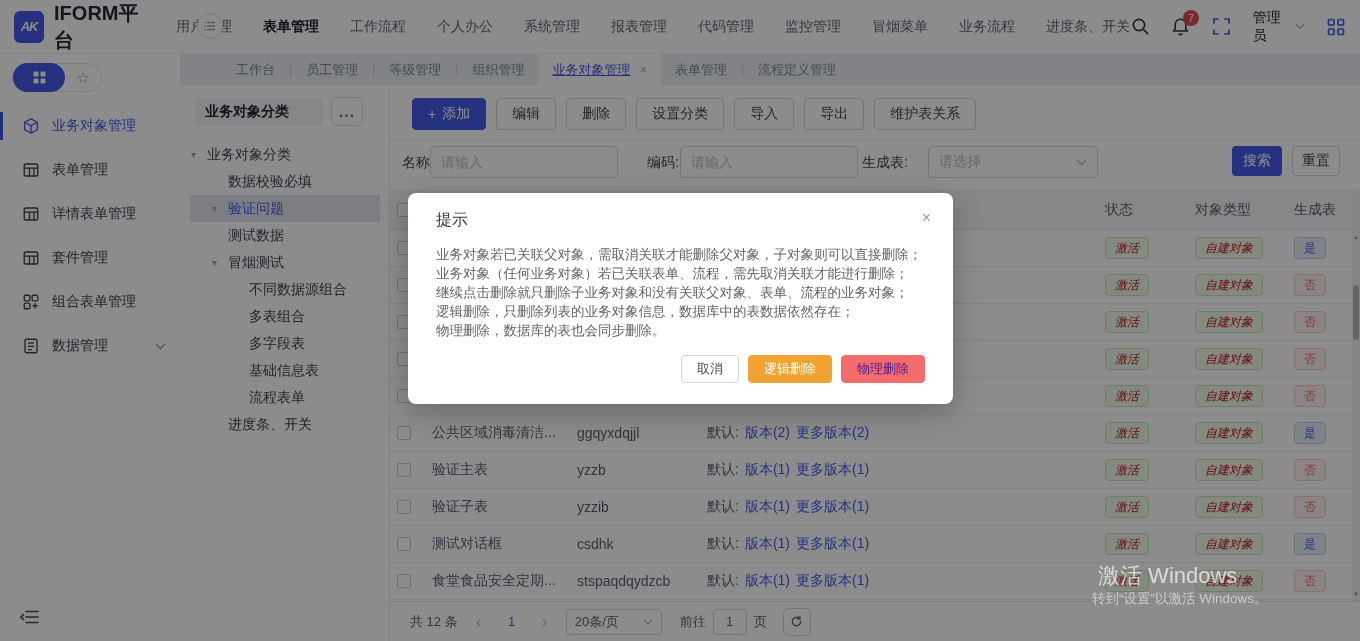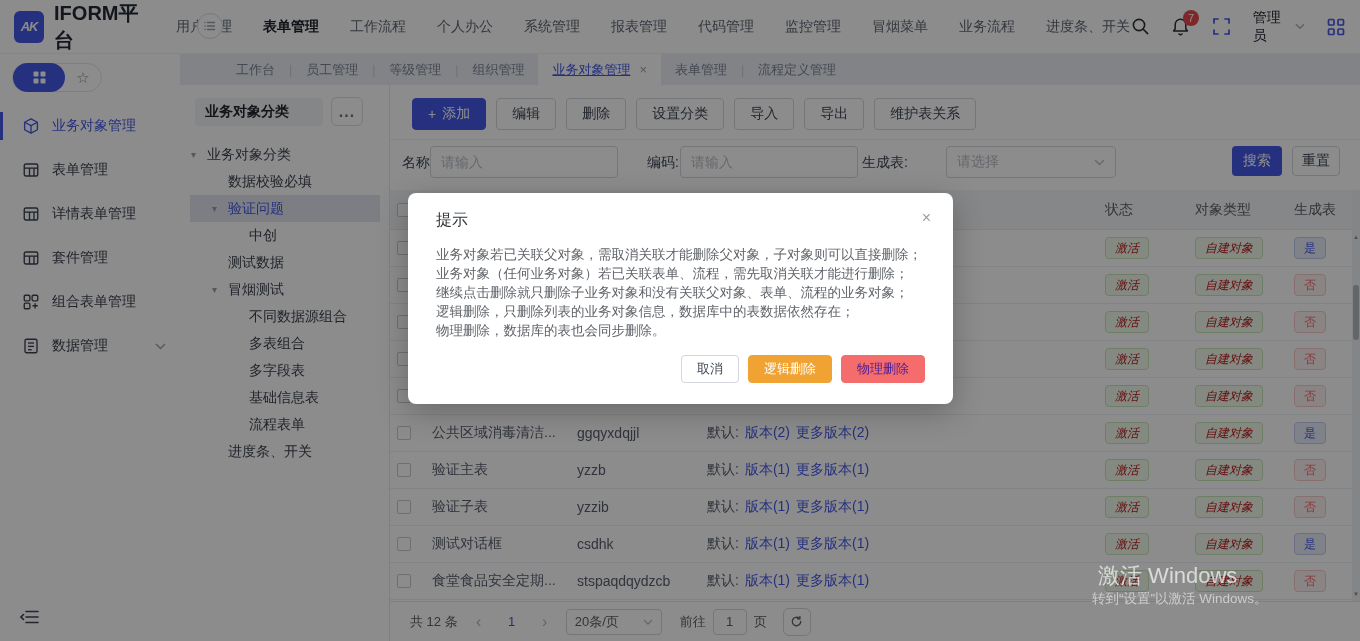--- a/index.html
+++ b/index.html
@@ -335,25 +335,20 @@
       </div>
       <div class="tree-node">
         <span class="tn-inner" style="padding-left: 48px;">
           <span>数据校验必填</span>
         </span>
       </div>
       <div class="tree-node selected">
         <span class="tn-inner" style="padding-left: 32px;">
           <span class="tree-caret">▾</span>
           <span>验证问题</span>
-        </span>
-      </div>
-      <div class="tree-node">
-        <span class="tn-inner" style="padding-left: 69px;">
-          <span>中创</span>
         </span>
       </div>
       <div class="tree-node">
         <span class="tn-inner" style="padding-left: 48px;">
           <span>测试数据</span>
         </span>
       </div>
       <div class="tree-node">
         <span class="tn-inner" style="padding-left: 32px;">
           <span class="tree-caret">▾</span>
@@ -429,21 +424,21 @@
       </button>
     </div>
   <div class="toolbar-divider"></div>
 
   <div class="filter-row">
     <span class="f-label" style="left:12px;">名称:</span>
     <input class="f-input" style="left: 40px; width: 188px;" placeholder="请输入">
     <span class="f-label" style="left:257px;">编码:</span>
     <input class="f-input" style="left: 290px; width: 178px;" placeholder="请输入">
     <span class="f-label" style="left:472px;">生成表:</span>
-    <div class="f-select" style="left:538px; width:170px;margin-left:18px;">
+    <div class="f-select" style="left:538px; width:170px;">
       <span>请选择</span>
       <svg width="11" height="7" viewBox="0 0 11 7">
           <path d="M1 1l4.5 4.5L10 1" fill="none" stroke="#b9bdc5" stroke-width="1.4"></path>
         </svg>
     </div>
     <div class="btn-sm" style="left:842px; width:50px; background:#4458e6; color:#fff;">搜索</div>
     <div class="btn-sm" style="left:902px; width:48px; border:1px solid #d4d7de; color:#3f4654; background:#fff;">重置</div>
   </div>
 
   <div class="tbl">

